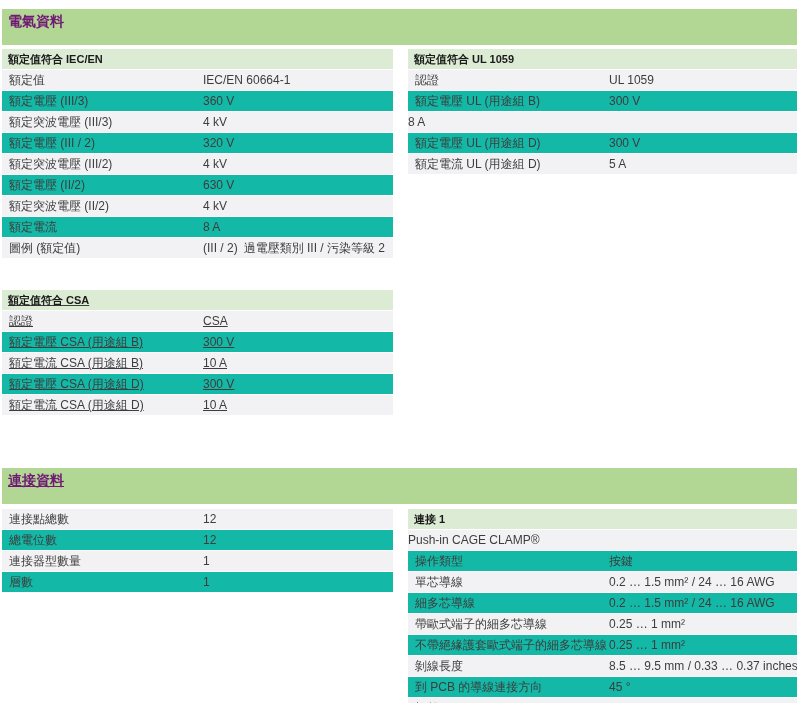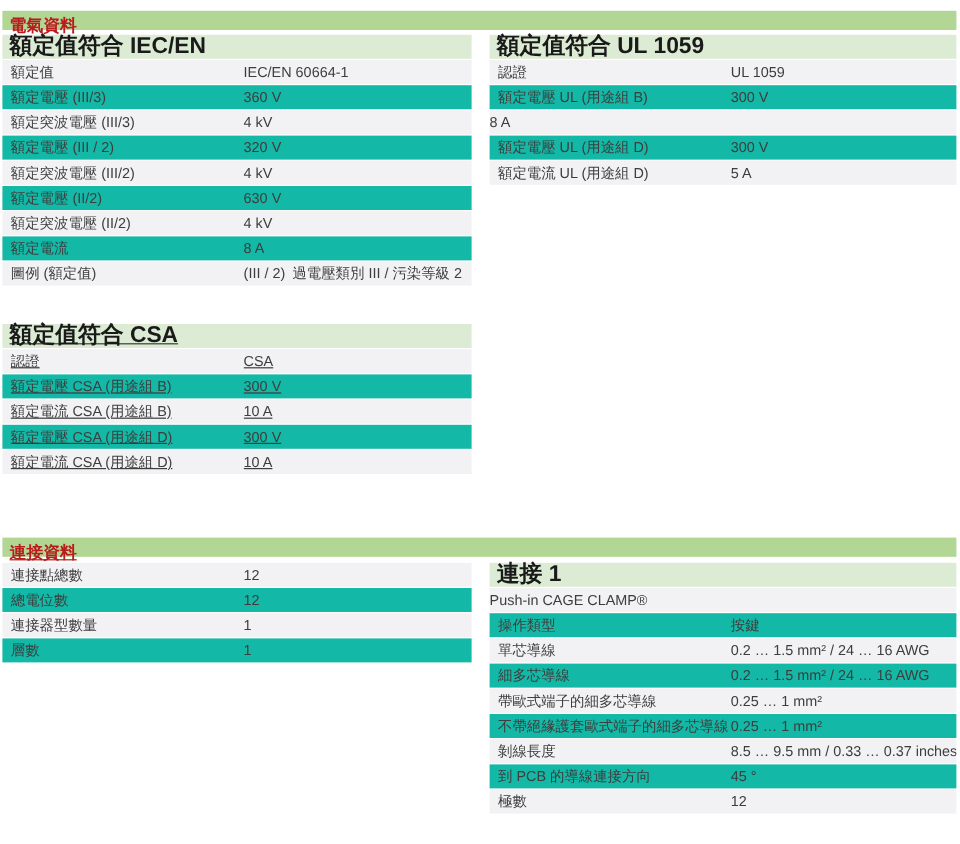--- a/index.html
+++ b/index.html
@@ -11,43 +11,43 @@
   }
   .page {
     width: 800px;
     height: 703px;
     box-sizing: border-box;
     padding: 9px 3px 0 2px;
     background: #ffffff;
     overflow: hidden;
   }
   .band {
-    height: 16px;
+    height: 36px;
     line-height: 24px;
     background: #b2d694;
-    color: #b91c1c;
+    color: #701a75;
     font-size: 14px;
     font-weight: bold;
     padding-left: 6px;
   }
   .band-electrical { margin-bottom: 4px; }
   .band-connection { margin-top: 52px; margin-bottom: 5px; text-decoration: underline; }
   .columns {
     display: flex;
     gap: 15px;
     align-items: flex-start;
   }
   .col-left  { width: 391px; flex: 0 0 391px; }
   .col-right { flex: 1 1 auto; min-width: 0; }
   .subhead {
     height: 20px;
     line-height: 20px;
     background: #dcebd3;
     color: #1a1a1a;
-    font-size: 19px;
+    font-size: 11px;
     font-weight: bold;
     padding-left: 6px;
     margin-bottom: 1px;
   }
   .rows .row {
     display: flex;
     height: 20px;
     line-height: 20px;
     margin-bottom: 1px;
     font-size: 12px;

